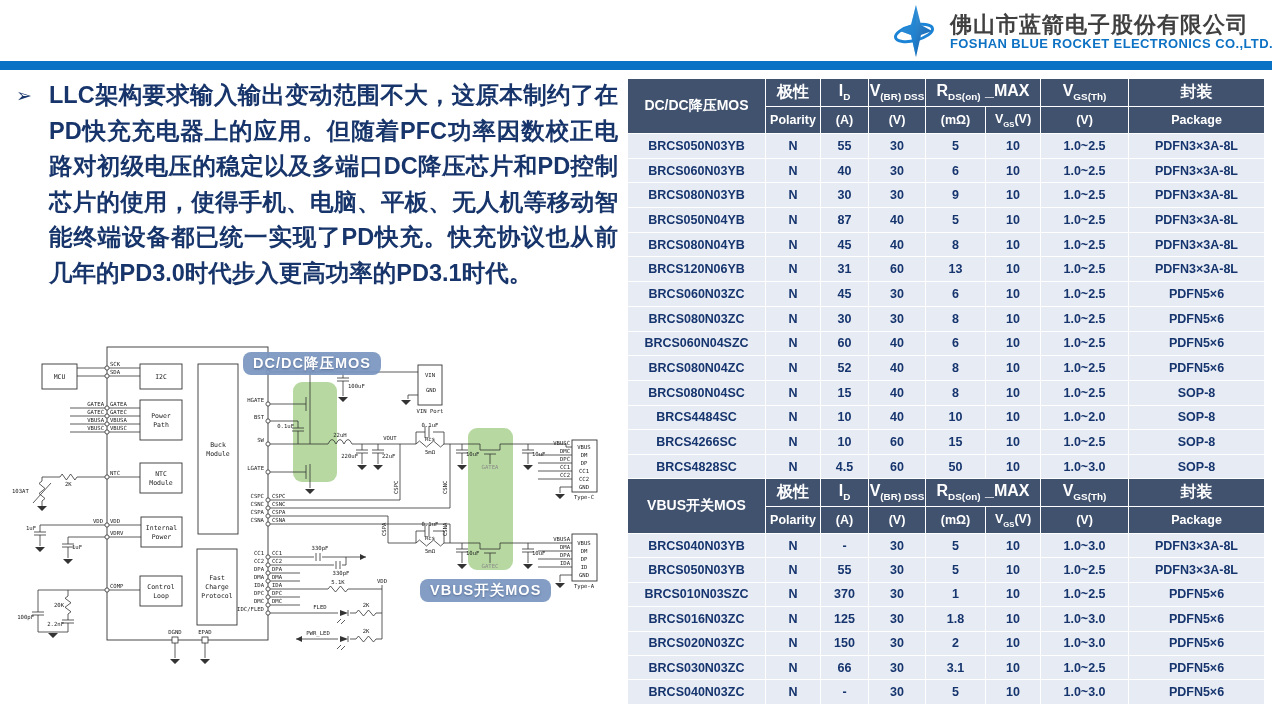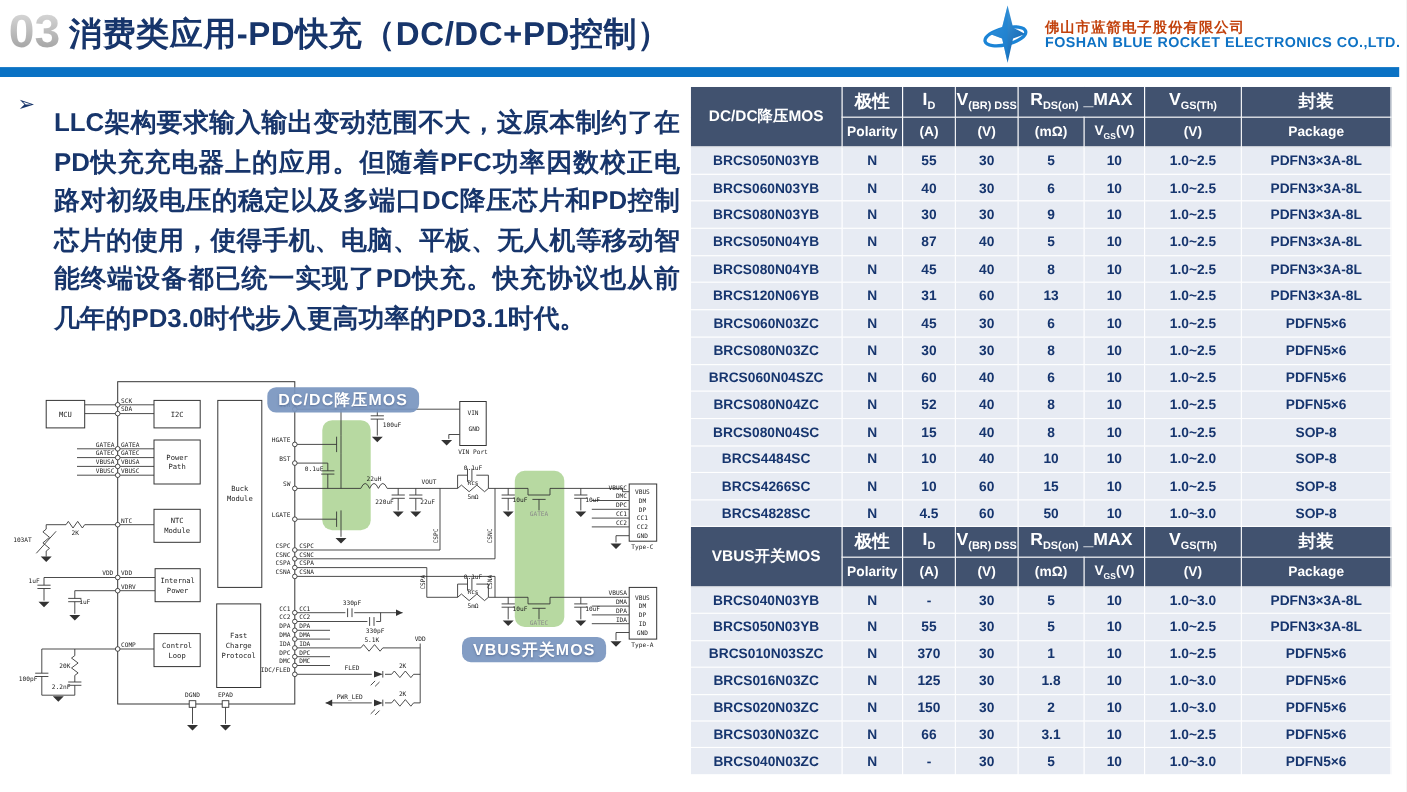--- a/index.html
+++ b/index.html
@@ -7,26 +7,26 @@
          font-family:"Liberation Sans","DejaVu Sans",sans-serif;}
   
   #header{position:absolute;left:8px;top:8px;display:flex;align-items:flex-end;gap:8px;}
   #slide-number{font-size:42px;font-weight:bold;color:#c4c6c9;line-height:1;
                 background:linear-gradient(#dcdcdc,#9c9c9c);-webkit-background-clip:text;background-clip:text;-webkit-text-fill-color:transparent;}
   #page-title{font-size:30px;font-weight:bold;color:#17356b;line-height:1.25;letter-spacing:.5px;}
   #accent-bar{position:absolute;left:0;top:61px;height:9px;width:1272px;background:#0a72c4;}
   
   #logo{position:absolute;right:6px;top:3px;display:flex;align-items:center;gap:8px;}
   #logo-text{display:flex;flex-direction:column;line-height:1.1;}
-  #logo-cn{font-size:13px;font-weight:bold;color:#c2410c;letter-spacing:1px;}
+  #logo-cn{font-size:22px;font-weight:bold;color:#404040;letter-spacing:1px;}
   #logo-en{font-size:13px;font-weight:bold;color:#0e72c4;letter-spacing:.4px;}
   
   #bullet-block{position:absolute;left:14px;top:78px;width:604px;color:#17356b;}
   #bullet-glyph{position:absolute;left:2px;top:6px;font-size:19px;color:#17356b;}
-  #bullet-text{display:block;padding-left:35px;font-size:23.5px;font-weight:bold;line-height:35.5px;text-align:justify;margin-top:16px;}
+  #bullet-text{display:block;padding-left:35px;font-size:23.5px;font-weight:bold;line-height:35.5px;text-align:justify;}
   
   #diagram{position:absolute;left:10px;top:336px;width:612px;height:380px;}
   #diagram svg{position:absolute;left:0;top:0;}
   .pill{position:absolute;color:#fff;font-weight:bold;font-size:14.5px;letter-spacing:1px;
         background:rgba(122,150,192,.93);border-radius:8px;padding:2px 10px;white-space:nowrap;
         text-shadow:0 1px 2px rgba(60,80,120,.6);}
   #pill-buck{left:233px;top:16px;}
   #pill-vbus{left:410px;top:243px;}
   
   table.spec{position:absolute;left:627px;width:637px;border-collapse:collapse;table-layout:fixed;}
@@ -38,24 +38,20 @@
   table.spec td{background:#e7ebf3;color:#16356e;font-weight:bold;font-size:12.5px;}
   table.t1 td{height:23.7px;} table.t2 td{height:23.4px;}
   table.spec sub{font-size:.62em;font-weight:bold;}
   #table1{top:78px;} #table2{top:478px;}
 </style>
 </head>
 <body>
 
 <div id="slide">
 
-  <div id="header">
-    <div id="slide-number">03</div>
-    <div id="page-title">消费类应用-PD快充（DC/DC+PD控制）</div>
-  </div>
   <div id="accent-bar"></div>
 
   <div id="logo">
     <svg width="52" height="58" viewBox="0 0 52 58">
       <defs>
         <linearGradient id="lg1" x1="0" y1="0" x2="1" y2="1">
           <stop offset="0" stop-color="#4aa8e8"></stop>
             <stop offset="1" stop-color="#0a5aa8"></stop>
         </linearGradient>
       </defs>

